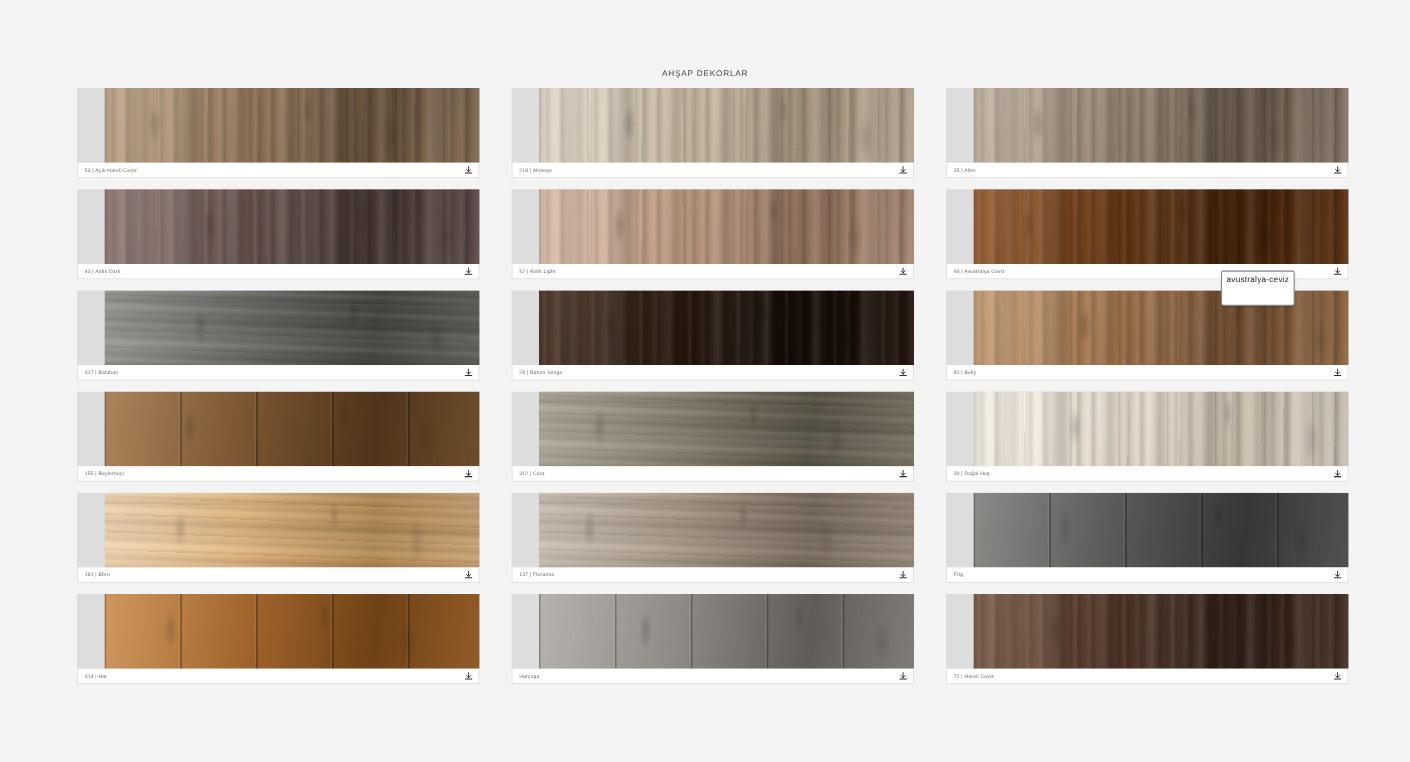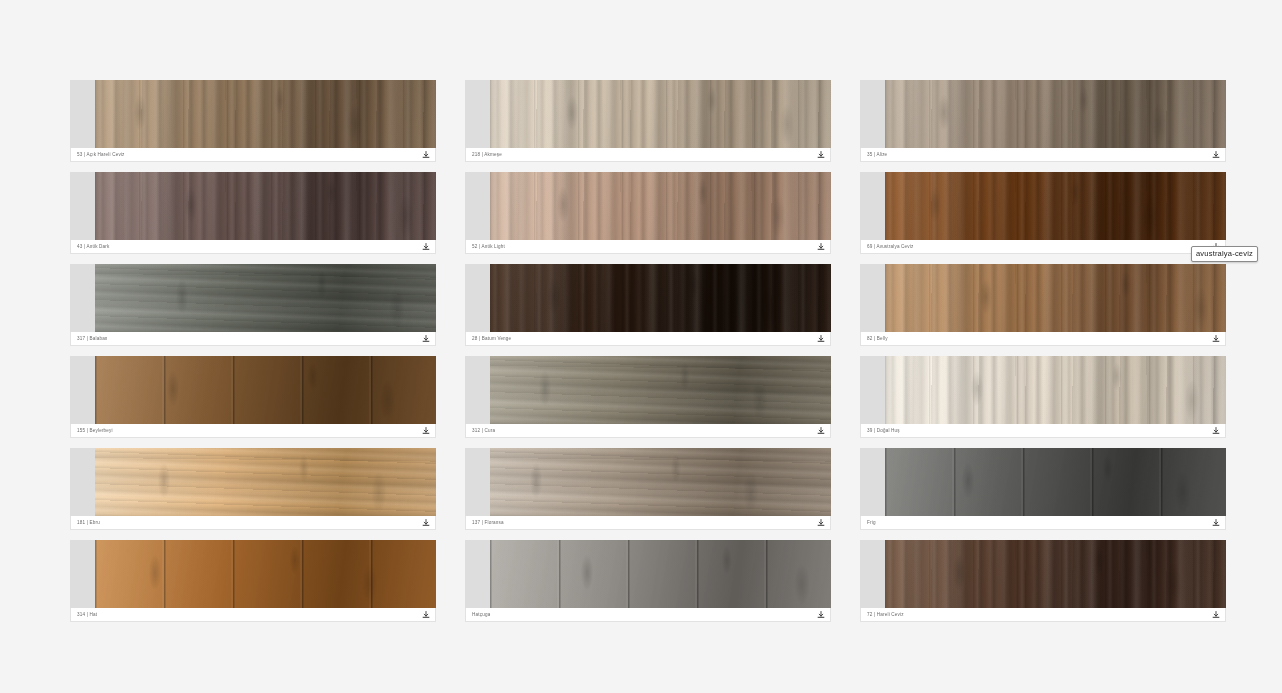--- a/index.html
+++ b/index.html
@@ -87,26 +87,26 @@
     width: 11px;
     height: 11px;
     display: flex;
     align-items: center;
     justify-content: center;
     cursor: pointer;
   }
   .dl-btn svg { display: block; }
   .tooltip {
     position: absolute;
-    left: 1191px;
+    left: 1110px;
     top: 246px;
     background: #ffffff;
     border: 1px solid #8a8a8a;
     border-radius: 2px;
-    padding: 2px 4px 3px 4px;
+    padding: 2px 4px 19px 4px;
     font-size: 7.5px;
     color: #222;
     letter-spacing: 0.2px;
     z-index: 40;
     box-shadow: 0 1px 2px rgba(0,0,0,0.18);
     white-space: nowrap;
   }
 
   
   .tex {
@@ -152,20 +152,21 @@
     background-image:
       linear-gradient(100deg, rgba(255,255,255,0.10) 0%, rgba(255,255,255,0) 35%,
         rgba(0,0,0,0.06) 72%, rgba(0,0,0,0.10) 100%);
   }
 </style>
 </head>
 <body>
 
 <div class="page">
 
+  <div class="page-title">AHŞAP DEKORLAR</div>
 
   <div class="grid" id="grid">
       <div class="card">
         <div class="swatch-wrap">
           <div class="swatch">
             <div class="tex" style="background: linear-gradient(97deg, rgb(192, 165, 133) 0%, rgb(154, 127, 97) 38%, rgb(111, 87, 64) 72%, rgb(154, 127, 97) 100%);"></div>
             <div class="tex grain-v" style="opacity: 0.95;"></div>
             <div class="tex knots" style="opacity: 0.55; transform: translateX(-30px);"></div>
             <div class="tex sheen"></div>
           </div>

